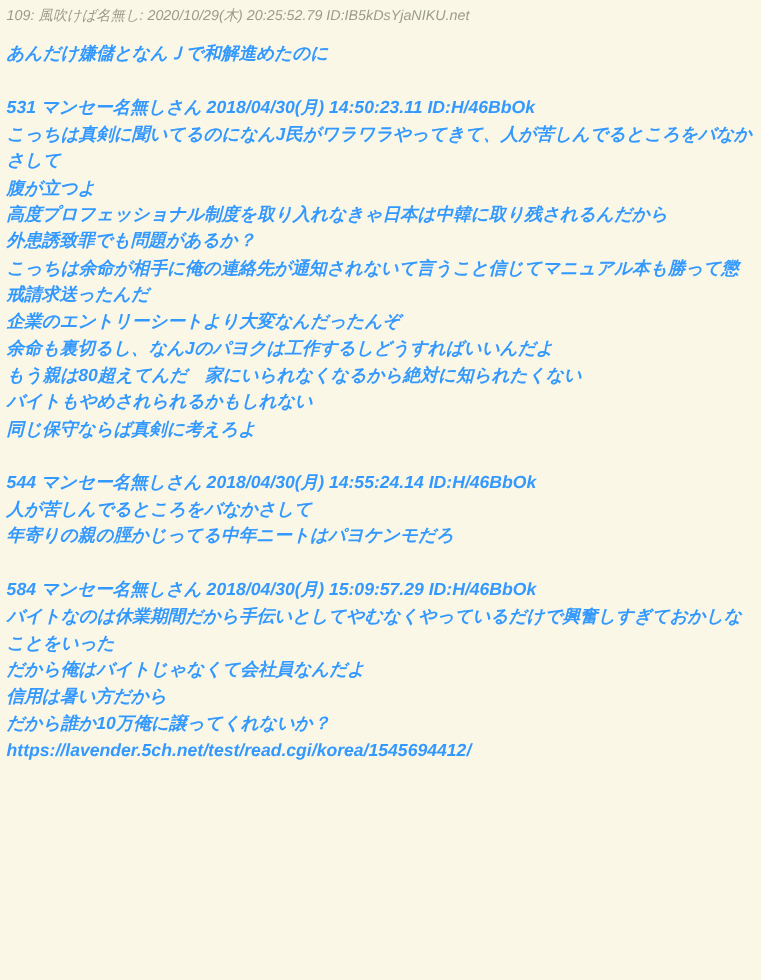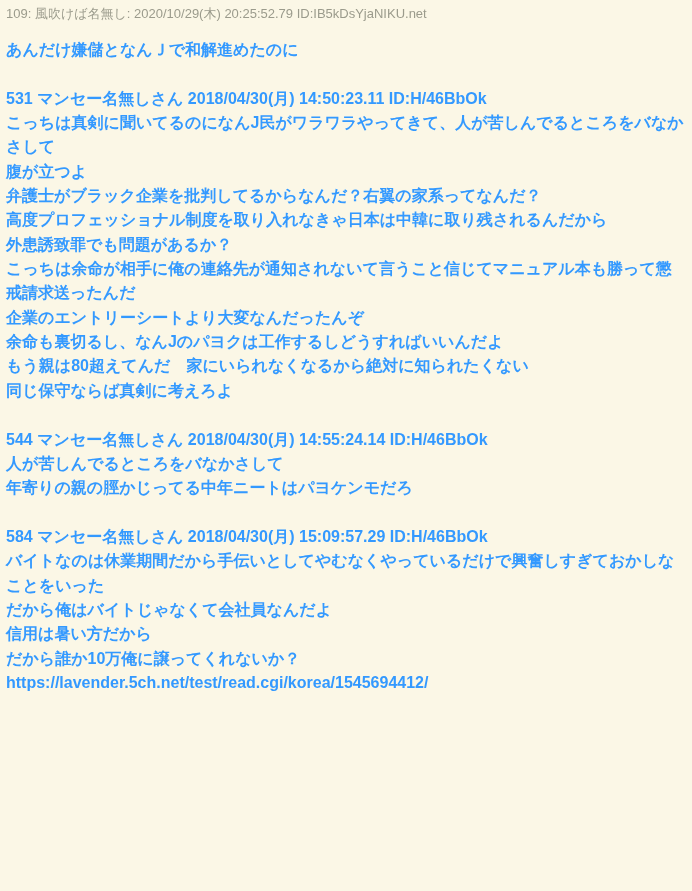--- a/index.html
+++ b/index.html
@@ -11,20 +11,21 @@
     height: 891px;
     background: #fbf7e6;
     overflow: hidden;
   }
   .page {
     box-sizing: border-box;
     width: 692px;
     height: 632px;
     padding: 5px 6px 0 6px;
     font-family: "Liberation Sans", "DejaVu Sans", sans-serif;
+    font-style: italic;
   }
   .meta {
     font-size: 13px;
     line-height: 17px;
     font-weight: 400;
     color: #9b9b8c;
     white-space: nowrap;
   }
   .content {
     margin-top: 16px;
@@ -52,27 +53,27 @@
 <div class="page">
   <div class="meta">109: 風吹けば名無し: 2020/10/29(木) 20:25:52.79 ID:IB5kDsYjaNIKU.net</div>
   <div class="content">
     <div class="line">あんだけ嫌儲となんＪで和解進めたのに</div>
     <div class="spacer"></div>
     <div id="posts-container">
         <div class="post">
           <div class="line post-header">531 マンセー名無しさん 2018/04/30(月) 14:50:23.11 ID:H/46BbOk</div>
           <div class="line">こっちは真剣に聞いてるのになんJ民がワラワラやってきて、人が苦しんでるところをバなかさして</div>
           <div class="line">腹が立つよ</div>
-          <div class="line">弁護士がブラック企業を批判してるからなんだ？右翼の家系ってなんだ？</div>
           <div class="line">高度プロフェッショナル制度を取り入れなきゃ日本は中韓に取り残されるんだから</div>
           <div class="line">外患誘致罪でも問題があるか？</div>
           <div class="line">こっちは余命が相手に俺の連絡先が通知されないて言うこと信じてマニュアル本も勝って懲戒請求送ったんだ</div>
           <div class="line">企業のエントリーシートより大変なんだったんぞ</div>
           <div class="line">余命も裏切るし、なんJのパヨクは工作するしどうすればいいんだよ</div>
           <div class="line">もう親は80超えてんだ　家にいられなくなるから絶対に知られたくない</div>
+          <div class="line">バイトもやめされられるかもしれない</div>
           <div class="line">同じ保守ならば真剣に考えろよ</div>
         </div>
         <div class="spacer"></div>
         <div class="post">
           <div class="line post-header">544 マンセー名無しさん 2018/04/30(月) 14:55:24.14 ID:H/46BbOk</div>
           <div class="line">人が苦しんでるところをバなかさして</div>
           <div class="line">年寄りの親の脛かじってる中年ニートはパヨケンモだろ</div>
         </div>
         <div class="spacer"></div>
         <div class="post">

